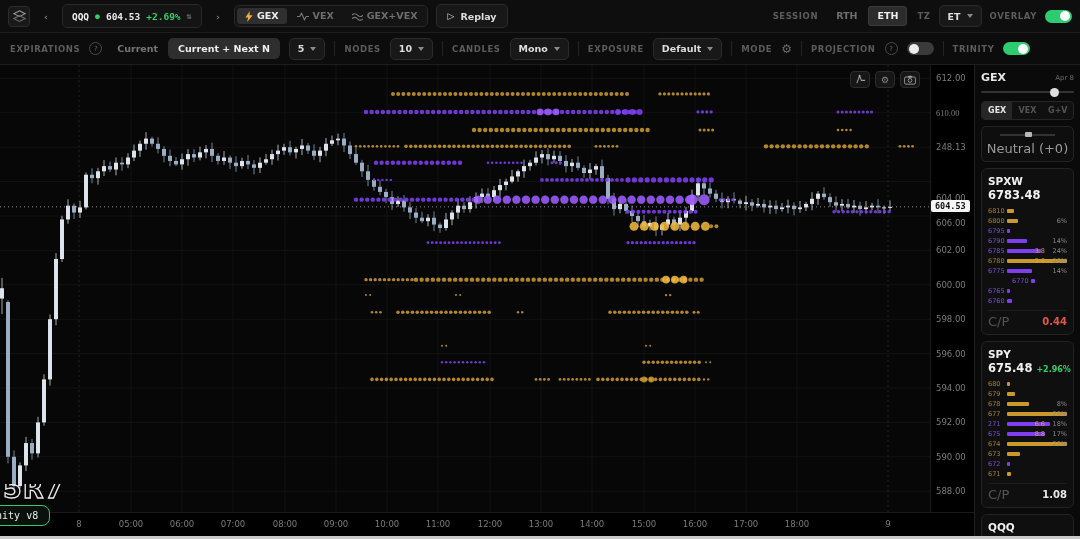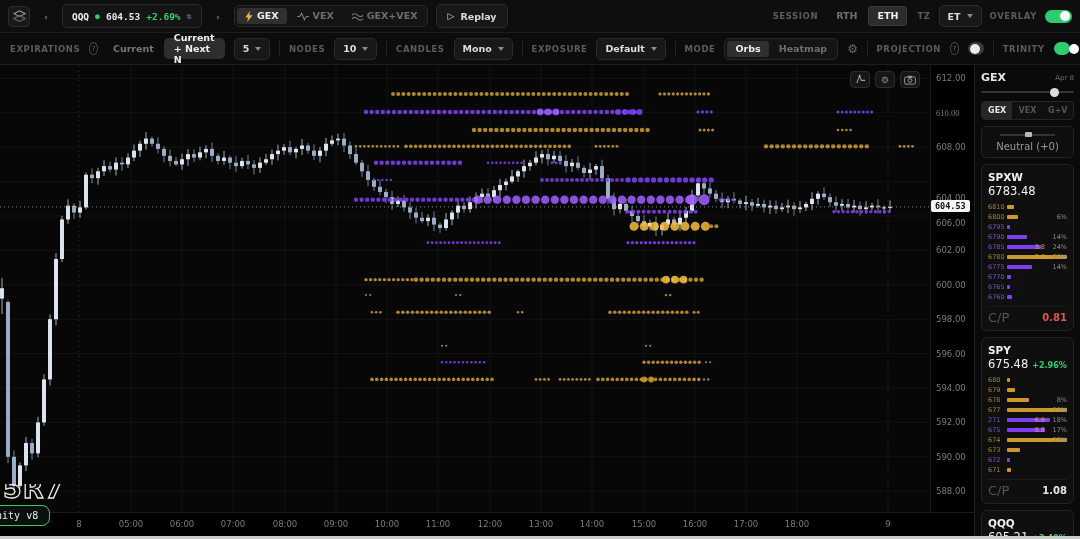--- a/index.html
+++ b/index.html
@@ -48,25 +48,25 @@
   .sb-slider{position:relative;height:10px;margin:3px 0 4px 0}
   .sb-slider .track{position:absolute;top:4px;left:0;right:0;height:2px;background:#333;border-radius:2px}
   .sb-slider .knob{position:absolute;top:0.5px;width:9px;height:9px;border-radius:50%;background:#ddd}
   .sb-tabs{display:flex;border:1px solid #262626;border-radius:4px;overflow:hidden;background:#101010}
   .sb-tabs .t{flex:1;text-align:center;font-size:8px;font-weight:700;color:#555;padding:4px 0;cursor:pointer}
   .sb-tabs .t.active{background:#272727;color:#e8e8e8}
   .sentiment{border:1px solid #242424;border-radius:5px;margin-top:6px;padding:5px 4px;background:#0e0e0e}
   .sentiment .mini{position:relative;height:6px;margin:0 14px 3px 14px}
   .sentiment .mini .track{position:absolute;top:2px;left:0;right:0;height:2px;background:#333}
   .sentiment .mini .knob{position:absolute;top:0;width:7px;height:5px;background:#b9b9b9;border-radius:1px}
-  .sentiment .lbl{text-align:center;color:#9a9a9a;font-size:10px}
+  .sentiment .lbl{text-align:center;color:#9a9a9a;font-size:13px}
   .card{border:1px solid #232323;border-radius:6px;background:#0f0f0f;margin-top:6px;padding:6px 6px 5px 6px}
   .card .sym{font-size:10.5px;font-weight:700;color:#f0f0f0}
   .card .pxrow{display:flex;align-items:baseline;gap:4px;margin:1px 0 4px 0}
-  .card .px{font-size:11.5px;font-weight:400;color:#f2f2f2}
+  .card .px{font-size:11.5px;font-weight:700;color:#f2f2f2}
   .card .chg{font-size:8px;font-weight:700;color:#33d069}
   .srow{position:relative;height:10px;display:flex;align-items:center}
   .srow .sk{width:19px;font-size:6.5px;flex:none}
   .srow .bar{height:4px;border-radius:1px}
   .srow .pct{position:absolute;right:0;font-size:6.5px;color:#8a8a8a}
   .srow .ex{position:absolute;right:22px;font-size:6.5px;color:#d8a62a}
   .cfoot{display:flex;justify-content:space-between;align-items:center;margin-top:4px;border-top:1px solid #1c1c1c;padding-top:3px}
   .cfoot .k{font-size:13px;color:#555}
   .cfoot .v{font-size:10px;font-weight:700}
 
@@ -176,28 +176,20 @@
         <span class="caret"></span>
     </div>
     <div class="vdiv"></div>
     <span class="caps">EXPOSURE</span>
     <div class="dd">
       <span>Default</span>
         <span class="caret"></span>
     </div>
     <div class="vdiv"></div>
     <span class="caps">MODE</span>
-    <div class="seg" id="mode-group">
-        <div class="opt active">
-          <span>Orbs</span>
-        </div>
-        <div class="opt">
-          <span>Heatmap</span>
-        </div>
-      </div>
     <span style="color:#6a6a6a;font-size:12px">⚙</span>
     <div class="vdiv"></div>
     <span class="caps">PROJECTION</span>
     <span class="help">?</span>
     <span class="toggle" id="projection-toggle">
         <span class="knob"></span>
       </span>
     <div class="vdiv"></div>
     <span class="caps">TRINITY</span>
     <span class="toggle on" id="trinity-toggle">
@@ -1189,21 +1181,21 @@
           <rect x="0.7" y="2" width="12.6" height="8.3" rx="1.5" fill="none" stroke="#9a9a9a" stroke-width="1.1"></rect>
           <rect x="4.5" y="0.4" width="5" height="2.4" rx="1" fill="#9a9a9a"></rect>
           <circle cx="7" cy="6" r="2.2" fill="none" stroke="#9a9a9a" stroke-width="1.1"></circle>
         </svg>
     </div>
   </div>
   <div class="pricelabel" style="top: 199.884px;">604.53</div>
   <div class="paxis" id="price-axis">
       <span style="top: 8.4px;">612.00</span>
       <span style="top: 42.8px; font-family: Liberation Serif, serif;">610.00</span>
-      <span style="top: 77.2px;">608.00</span>
+      <span style="top: 77.2px;">248.13</span>
       <span style="top: 105px; margin-top: 48px;">606.00</span>
       <span style="top: 128px;">604.00</span>
       <span style="top: 180.4px;">602.00</span>
       <span style="top: 214.8px;">600.00</span>
       <span style="top: 249.2px;">598.00</span>
       <span style="top: 283.6px;">596.00</span>
       <span style="top: 318px;">594.00</span>
       <span style="top: 352.4px;">592.00</span>
       <span style="top: 386.8px;">590.00</span>
       <span style="top: 421.2px;">588.00</span>
@@ -1287,34 +1279,34 @@
             <span class="bar" style="width: 60.72px; background: rgb(201, 153, 46);"></span>
             <span class="ex">2.6</span>
             <span class="pct">38%</span>
           </div>
           <div class="srow">
             <span class="sk" style="color: rgb(123, 82, 216);">6775</span>
             <span class="bar" style="width: 25.08px; background: rgb(126, 63, 242);"></span>
             <span class="pct">14%</span>
           </div>
           <div class="srow">
-            <span class="sk" style="color: rgb(123, 82, 216);">6770</span>
+            <span class="sk" style="color: rgb(123, 82, 216); margin-left: 24px;">6770</span>
             <span class="bar" style="width: 3.96px; background: rgb(126, 63, 242);"></span>
           </div>
           <div class="srow">
             <span class="sk" style="color: rgb(123, 82, 216);">6765</span>
             <span class="bar" style="width: 2.64px; background: rgb(126, 63, 242);"></span>
           </div>
           <div class="srow">
             <span class="sk" style="color: rgb(123, 82, 216);">6760</span>
             <span class="bar" style="width: 5.28px; background: rgb(126, 63, 242);"></span>
           </div>
           <div class="cfoot">
             <span class="k">C/P</span>
-            <span class="v" style="color: rgb(224, 86, 72);">0.81</span>
+            <span class="v" style="color: rgb(224, 86, 72);">0.44</span>
           </div>
         </div>
         <div class="card">
           <div class="sym">SPY</div>
           <div class="pxrow">
             <span class="px">675.48</span>
             <span class="chg">+2.96%</span>
           </div>
           <div class="srow">
             <span class="sk" style="color: rgb(168, 131, 46);">680</span>

